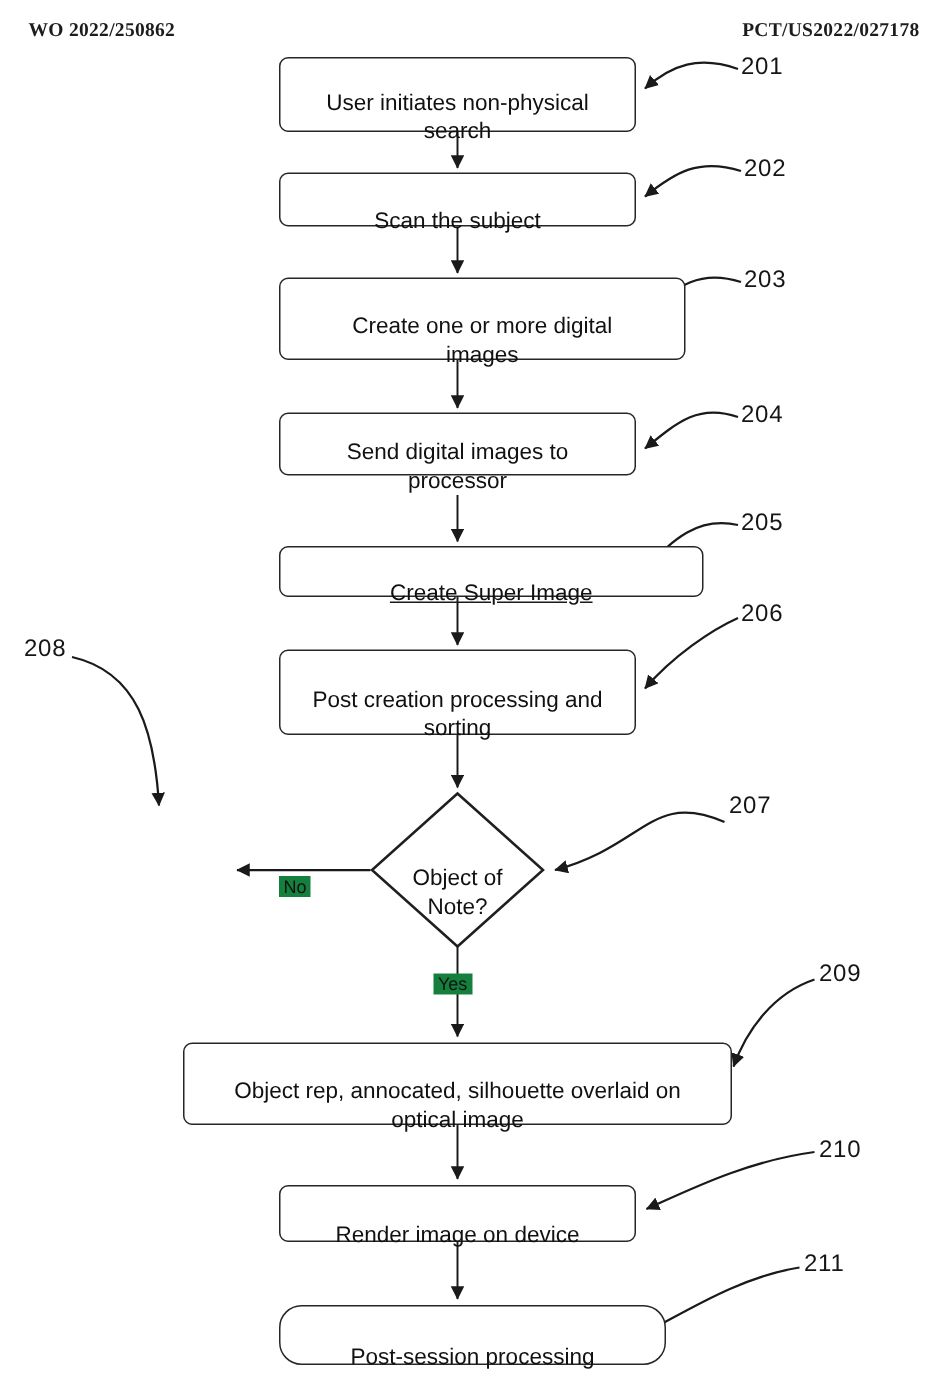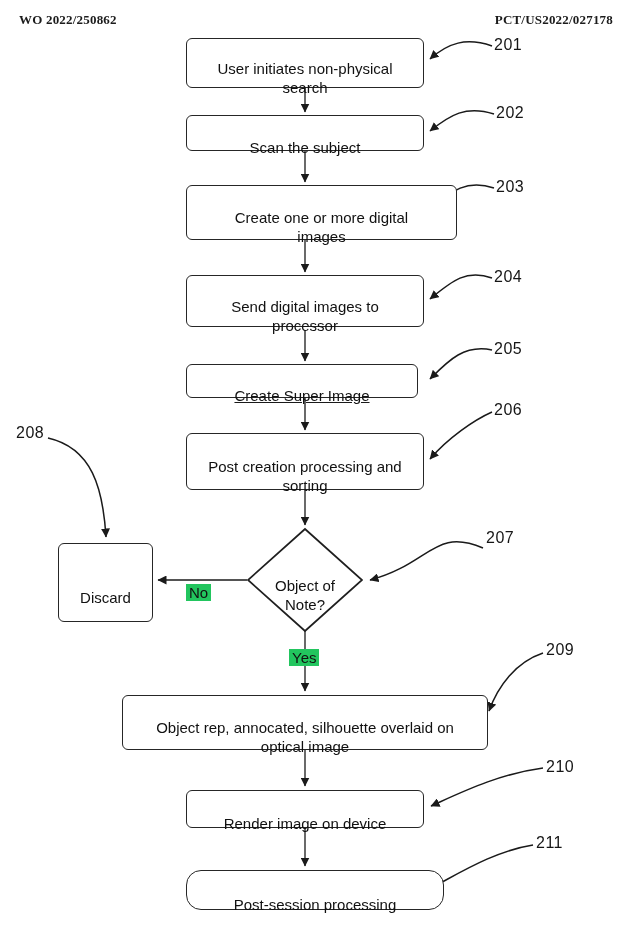--- a/index.html
+++ b/index.html
@@ -21,21 +21,21 @@
   }
   .node-text{
     white-space:pre-line;font-size:15px;line-height:19px;color:#111;
     padding:0 10px;
     margin-top:29px;
   }
   .ref{
     position:absolute;font-size:16px;color:#151515;letter-spacing:.5px;
   }
   .branch{
-    position:absolute;font-size:15px;color:#111;background:#22c55e;
+    position:absolute;font-size:12px;color:#111;background:#15803d;
     padding:0 3px;
   }
   .diamond-text{
     position:absolute;display:flex;align-items:center;justify-content:center;
     text-align:center;
   }
 </style>
 </head>
 <body>
 
@@ -82,40 +82,37 @@
     <span class="node-text">User initiates non-physical
 search</span>
   </div>
   <div class="node" style="left:186px;top:115px;width:238px;height:36px;">
     <span class="node-text">Scan the subject</span>
   </div>
   <div class="node" style="left:186px;top:185px;width:271px;height:55px;">
     <span class="node-text">Create one or more digital
 images</span>
   </div>
-  <div class="node" style="left:186px;top:275px;width:238px;height:52px;">
+  <div class="node" style="left:186px;top:275px;width:238px;height:42px;">
     <span class="node-text">Send digital images to
 processor</span>
   </div>
-  <div class="node" style="left:186px;top:364px;width:232px;height:34px;text-decoration:underline;">
+  <div class="node" style="left:186px;top:364px;width:283px;height:34px;text-decoration:underline;">
     <span class="node-text">Create Super Image</span>
   </div>
   <div class="node" style="left:186px;top:433px;width:238px;height:57px;">
     <span class="node-text">Post creation processing and
 sorting</span>
   </div>
 
   <div class="diamond-text" style="left:255px;top:548px;width:100px;height:64px;">
     <span class="node-text">Object of
 Note?</span>
   </div>
 
-  <div class="node" style="left:58px;top:543px;width:95px;height:79px;">
-    <span class="node-text">Discard</span>
-  </div>
 
   <div class="node" style="left:122px;top:695px;width:366px;height:55px;">
     <span class="node-text">Object rep, annocated, silhouette overlaid on
 optical image</span>
   </div>
   <div class="node" style="left:186px;top:790px;width:238px;height:38px;">
     <span class="node-text">Render image on device</span>
   </div>
   <div class="node" style="left:186px;top:870px;width:258px;height:40px;border-radius:15px;">
     <span class="node-text">Post-session processing</span>

